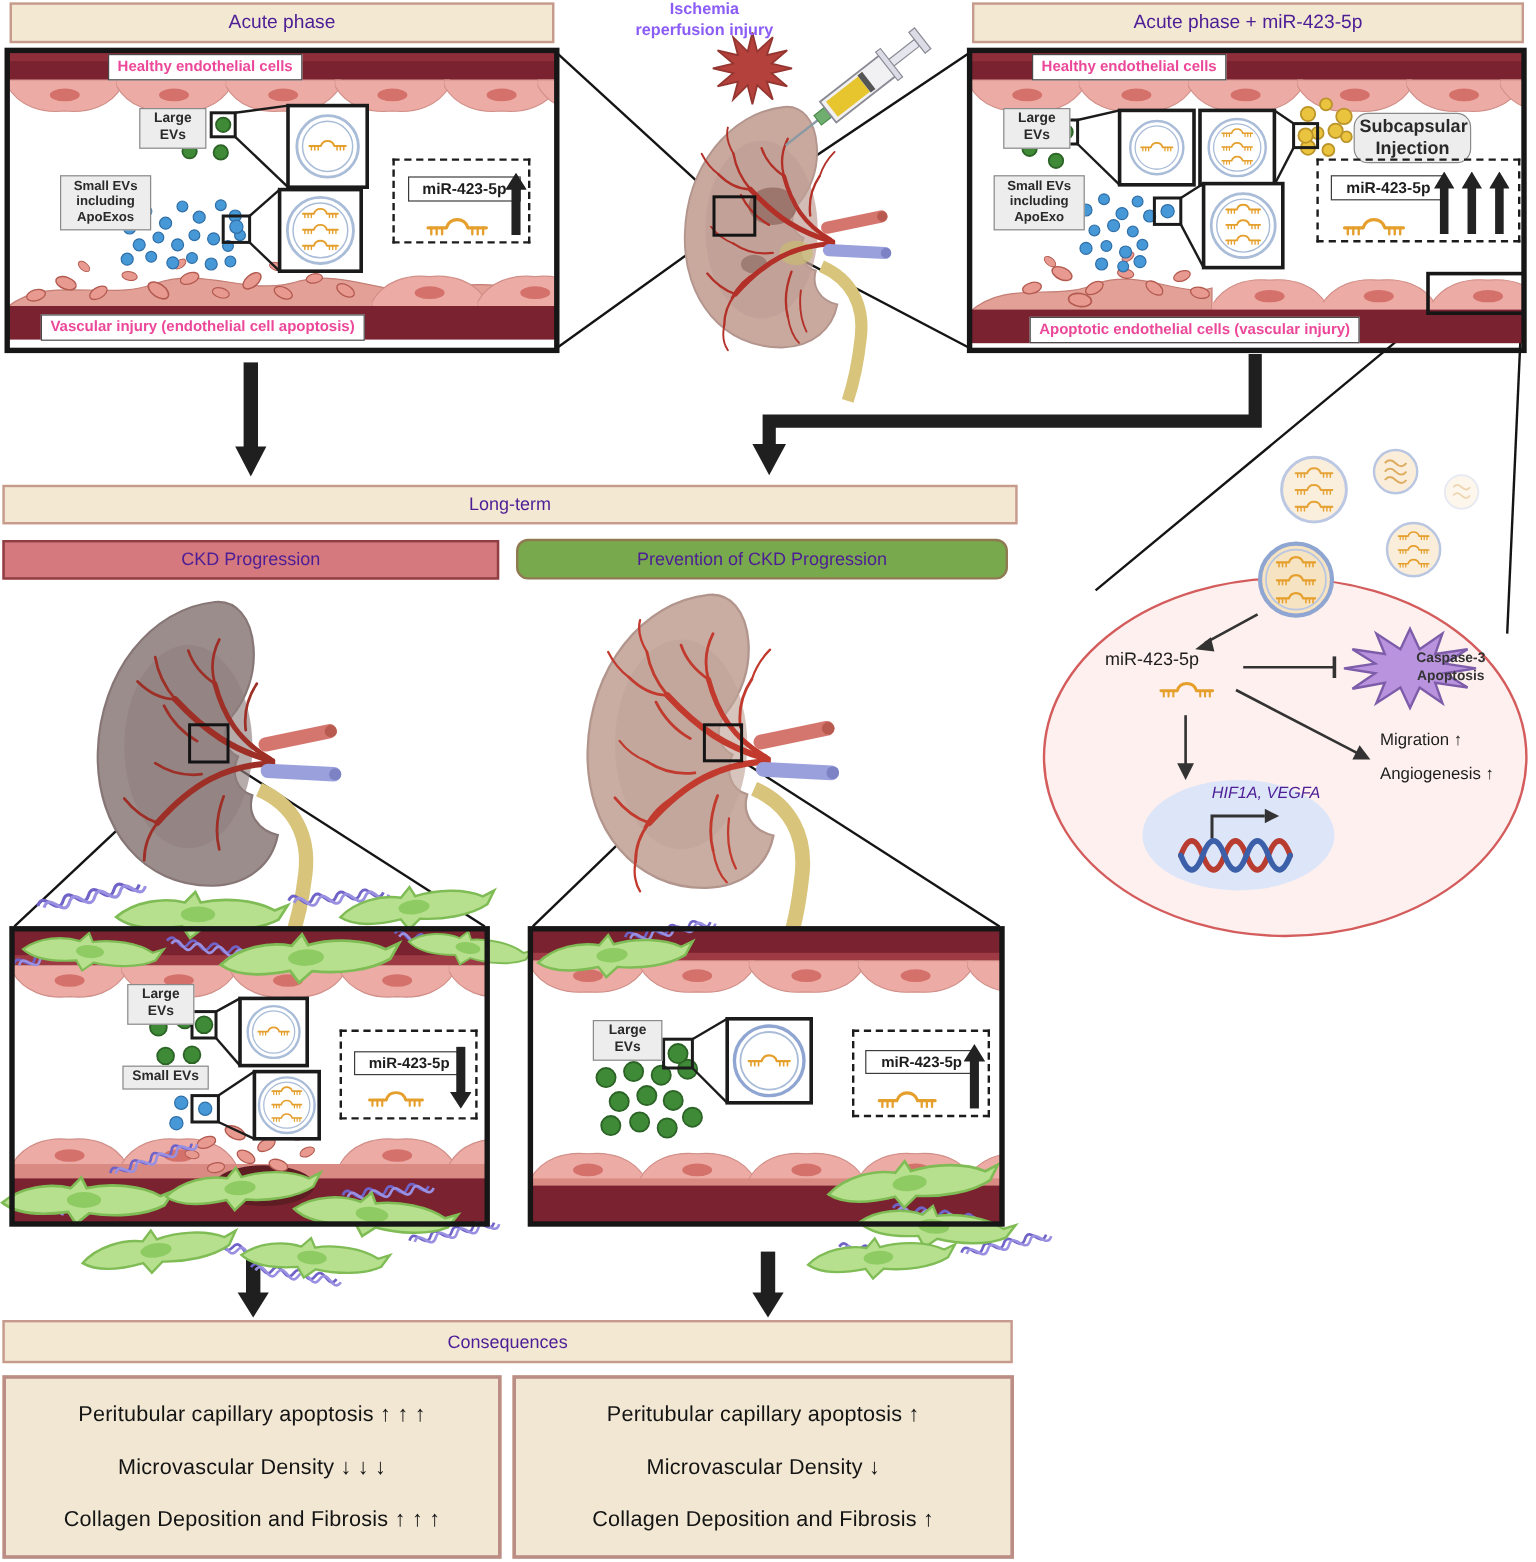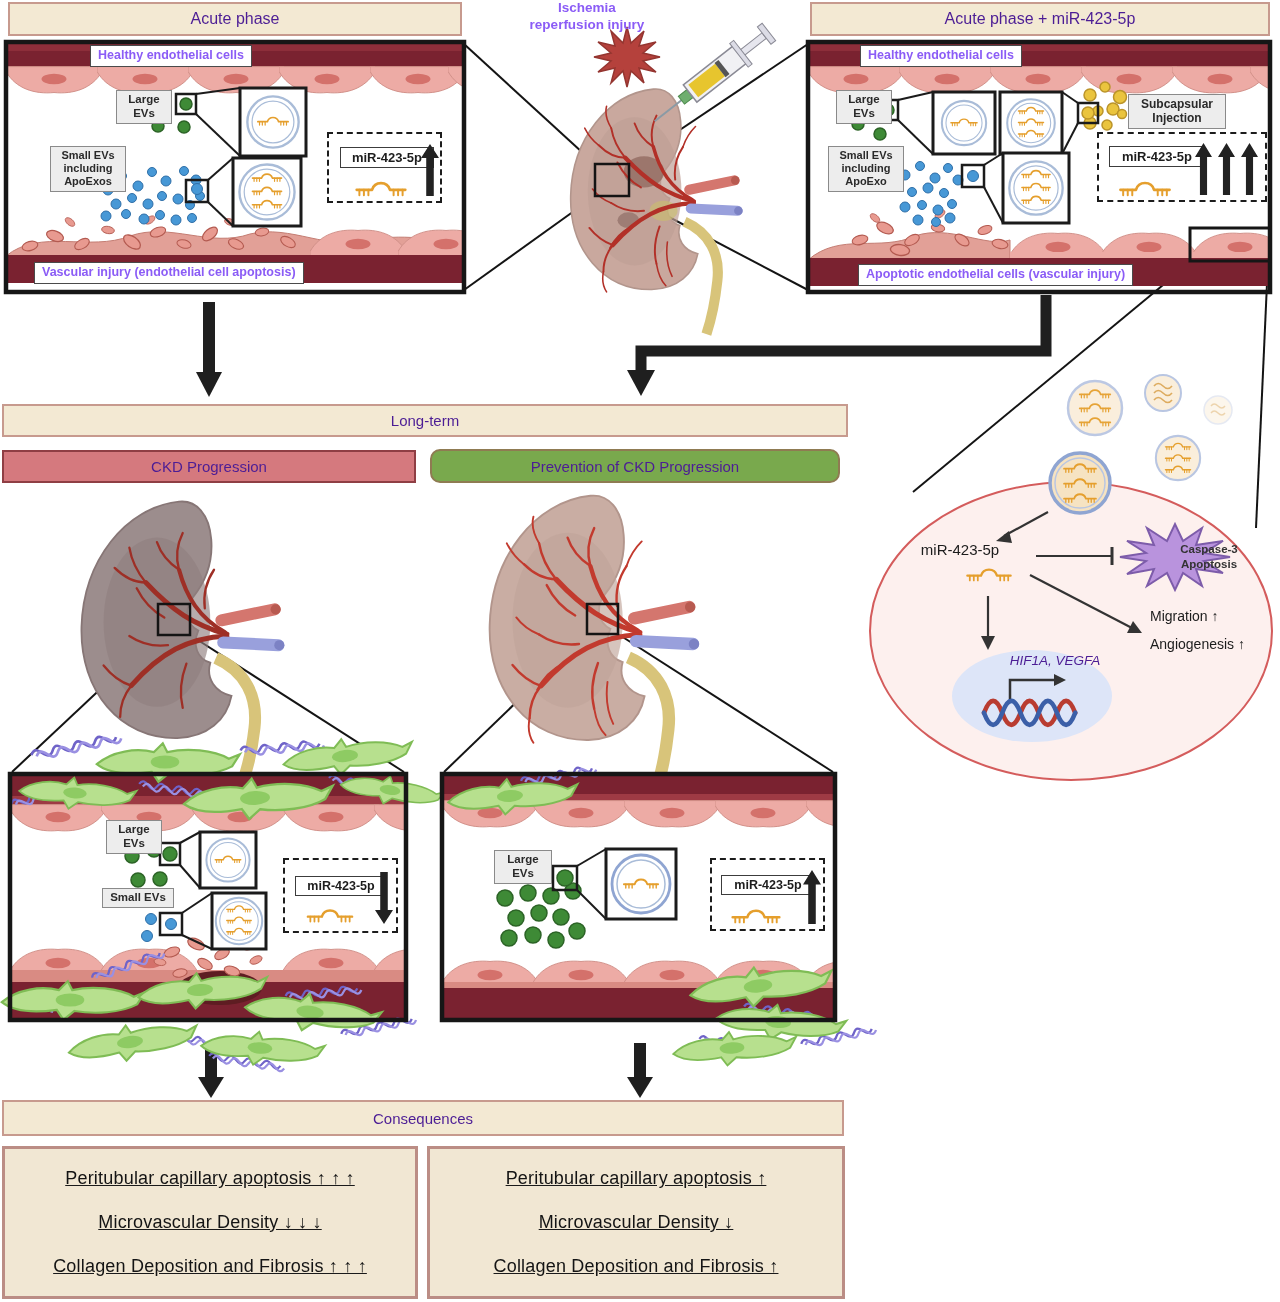--- a/index.html
+++ b/index.html
@@ -2,29 +2,29 @@
 <html><head>
 <meta charset="utf-8">
 <style>
   html,body{margin:0;padding:0;background:#fff;}
   body{width:1280px;height:1302px;position:relative;font-family:"Liberation Sans",sans-serif;color:#1a1a1a;overflow:hidden;}
   .abs{position:absolute;}
   svg.art{position:absolute;left:0;top:0;pointer-events:none;}
   .banner{background:#f3e9d3;border:2px solid #c79a8e;text-align:center;font-size:15px;color:#4c1d95;display:flex;align-items:center;justify-content:center;box-sizing:border-box;}
   .bar-red{background:#d5797e;border:2px solid #8f3e44;}
   .bar-green{background:#79a94d;border:2px solid #8f7b52;}
-  .lbl{background:#ffffff;border:1.5px solid #4a4a4a;font-size:12.5px;font-weight:bold;color:#8b5cf6;padding:2px 7px;white-space:nowrap;line-height:1.25;}
+  .lbl{background:#ffffff;border:1.5px solid #4a4a4a;font-size:12.5px;font-weight:bold;color:#ec4899;padding:2px 7px;white-space:nowrap;line-height:1.25;}
   .lbl-g{background:#ededed;border:1.5px solid #8a8a8a;font-weight:bold;color:#2a2a2a;text-align:center;padding:2px 4px;line-height:1.2;}
   .mirbox{border:2.5px dashed #1c1c1c;background:transparent;box-sizing:border-box;}
   .mirlbl{position:absolute;background:#fff;border:1.5px solid #3c3c3c;font-size:13px;font-weight:bold;color:#1d1d1d;text-align:center;padding:2px 4px;white-space:nowrap;}
   .arrU{position:absolute;background:#222;clip-path:polygon(50% 0,100% 27%,71% 27%,71% 100%,29% 100%,29% 27%,0 27%);}
   .arrD{position:absolute;background:#222;clip-path:polygon(50% 100%,100% 73%,71% 73%,71% 0,29% 0,29% 73%,0 73%);}
   .redtxt{color:#8b5cf6;font-weight:bold;font-size:13.5px;text-align:center;line-height:1.25;}
   .cells-txt{font-size:14px;color:#1c1c1c;}
-  .cons-box{background:#f1e7d3;border:3px solid #bb8d85;box-sizing:border-box;display:flex;flex-direction:column;justify-content:space-around;align-items:center;padding:8px 10px;text-decoration:underline;}
+  .cons-box{background:#f1e7d3;border:3px solid #bb8d85;box-sizing:border-box;display:flex;flex-direction:column;justify-content:space-around;align-items:center;padding:8px 10px;}
   .cons-row{font-size:18px;color:#141414;letter-spacing:0.2px;}
   .genes{font-style:italic;font-size:13.5px;color:#4c1d95;}
   .casp{font-size:11.5px;font-weight:bold;color:#333;text-align:center;line-height:1.3;}
 </style>
 </head>
 <body>
 
 <svg class="art" width="1280" height="1302" viewBox="0 0 1280 1302">
 <defs>
   <symbol id="hp" viewBox="0 0 60 22">
@@ -521,21 +521,21 @@
   <div class="mirlbl" style="left:11px;top:13px;width:84px;">miR-423-5p</div>
   <svg class="abs" style="left:25px;top:44px;" viewBox="0 0 60 22" width="54" height="20">
       <use href="#hp"></use>
     </svg>
   <div class="arrU" style="left:92px;top:10px;width:18px;height:52px;"></div>
 </div>
 
 <div class="abs lbl" style="left:860px;top:45px;">Healthy endothelial cells</div>
 <div class="abs lbl-g" style="left:836px;top:90px;width:46px;font-size:11.5px;">Large EVs</div>
 <div class="abs lbl-g" style="left:828px;top:146px;width:66px;font-size:11px;">Small EVs including ApoExo</div>
-<div class="abs lbl-g" style="left:1128px;top:94px;width:88px;font-size:12px;">Subcapsular Injection</div>
+<div class="abs lbl-g" style="left:1128px;top:94px;width:88px;font-size:15px;border-radius:12px;">Subcapsular Injection</div>
 <div class="abs lbl" style="left:858px;top:264px;">Apoptotic endothelial cells (vascular injury)</div>
 <div class="abs mirbox" style="left:1097px;top:132px;width:170px;height:70px;">
   <div class="mirlbl" style="left:10px;top:12px;width:86px;">miR-423-5p</div>
   <svg class="abs" style="left:18px;top:44px;" viewBox="0 0 60 22" width="56" height="20">
       <use href="#hp"></use>
     </svg>
   <div class="arrU" style="left:96px;top:9px;width:17px;height:52px;"></div>
   <div class="arrU" style="left:119px;top:9px;width:17px;height:52px;"></div>
   <div class="arrU" style="left:142px;top:9px;width:17px;height:52px;"></div>
 </div>

